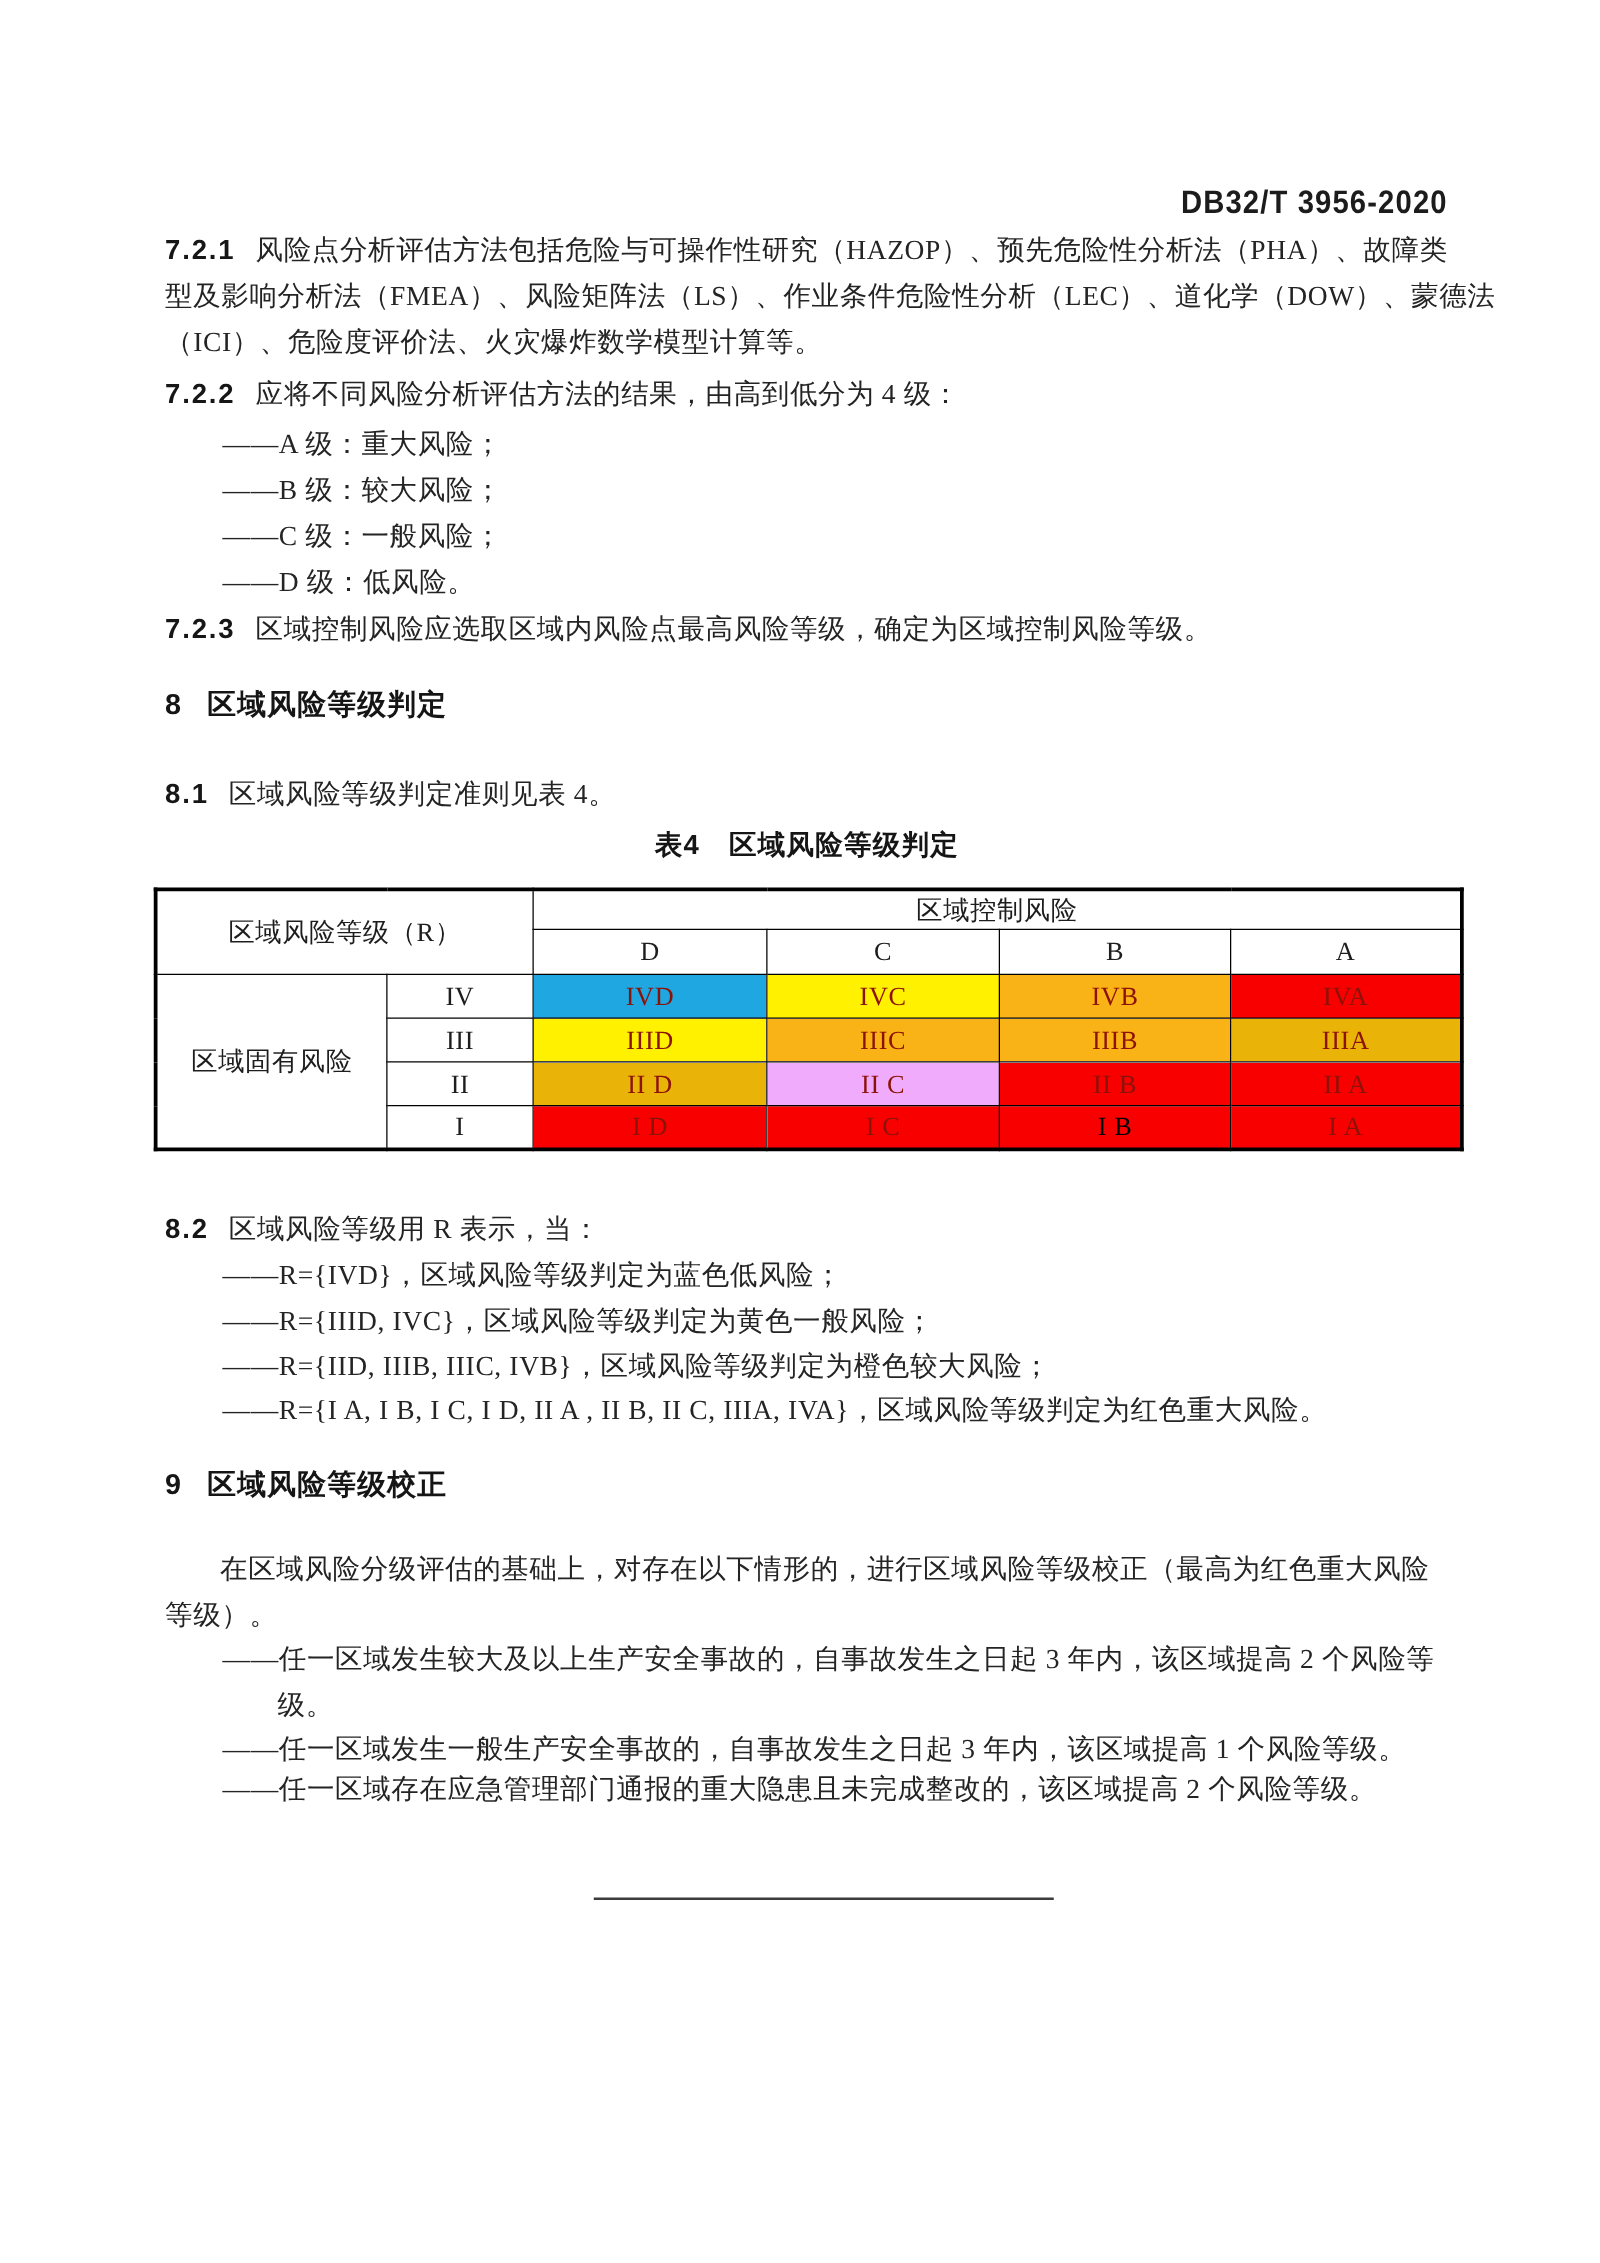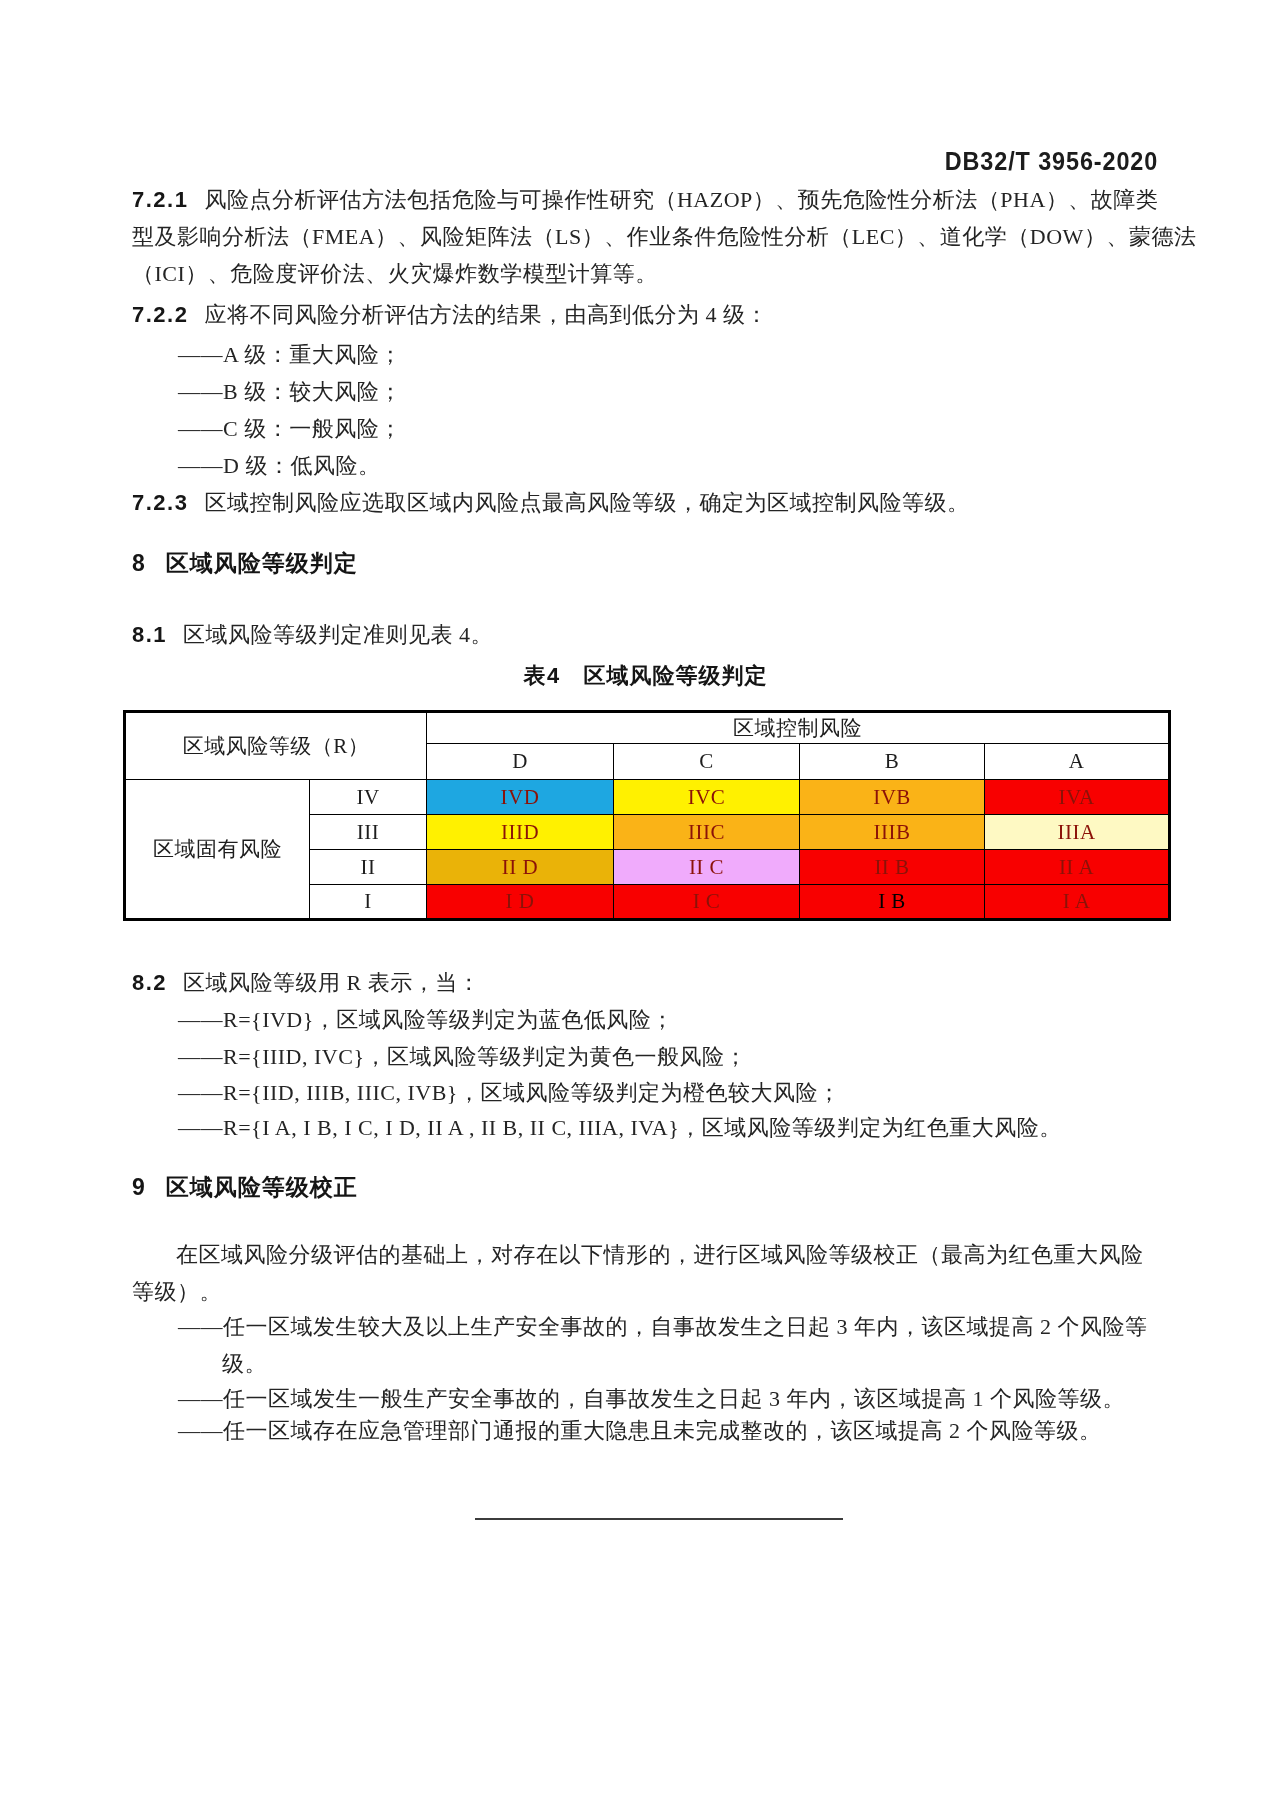--- a/index.html
+++ b/index.html
@@ -23,21 +23,21 @@
     font-weight:bold; letter-spacing:1.5px; margin-right:16px; color:#161616;
   }
   .heading {
     position:absolute; white-space:nowrap;
     font-family:"Liberation Sans","DejaVu Sans",sans-serif;
     font-weight:bold; font-size:23px; color:#151515; letter-spacing:1px;
   }
   .heading .hnum { margin-right:20px; }
   .table-caption {
     position:absolute; top:661px; left:123px; width:1045px; text-align:center;
-    font-family:Liberation Mono, monospace;
+    font-family:Liberation Sans, sans-serif;
     font-weight:bold; font-size:22px; color:#151515; letter-spacing:1px;
   }
   table.risk-table {
     position:absolute; top:710px; left:123px;
     border-collapse:collapse; table-layout:fixed;
     border:3px solid #000;
   }
   table.risk-table td {
     border:1px solid #000; text-align:center; vertical-align:middle;
     font-size:21px; padding:0; color:#1d1d1d; letter-spacing:0.5px;
@@ -123,21 +123,21 @@
           <td class="cell" style="background-color: rgb(30, 167, 225); color: rgb(139, 18, 8);">IVD</td>
           <td class="cell" style="background-color: rgb(255, 241, 0); color: rgb(139, 18, 8);">IVC</td>
           <td class="cell" style="background-color: rgb(250, 179, 23); color: rgb(139, 18, 8);">IVB</td>
           <td class="cell" style="background-color: rgb(248, 0, 0); color: rgb(139, 18, 8);">IVA</td>
         </tr>
         <tr>
           <td class="roman">III</td>
           <td class="cell" style="background-color: rgb(255, 241, 0); color: rgb(139, 18, 8);">IIID</td>
           <td class="cell" style="background-color: rgb(250, 179, 23); color: rgb(139, 18, 8);">IIIC</td>
           <td class="cell" style="background-color: rgb(250, 179, 23); color: rgb(139, 18, 8);">IIIB</td>
-          <td class="cell" style="background-color: #fef9c3; color: rgb(139, 18, 8);">IIIA</td>
+          <td class="cell" style="background-color: #eab308; color: rgb(139, 18, 8);">IIIA</td>
         </tr>
         <tr>
           <td class="roman">II</td>
           <td class="cell" style="background-color: #eab308; color: rgb(139, 18, 8);">II D</td>
           <td class="cell" style="background-color: #f0abfc; color: rgb(139, 18, 8);">II C</td>
           <td class="cell" style="background-color: rgb(248, 0, 0); color: rgb(139, 18, 8);">II B</td>
           <td class="cell" style="background-color: rgb(248, 0, 0); color: rgb(139, 18, 8);">II A</td>
         </tr>
         <tr>
           <td class="roman">I</td>

